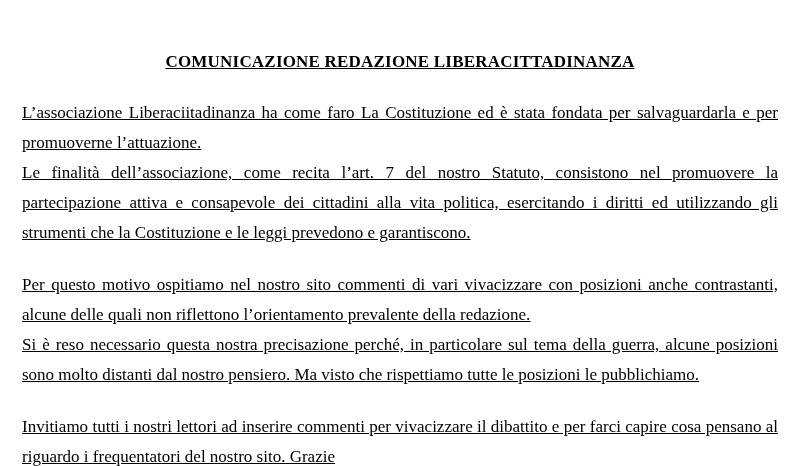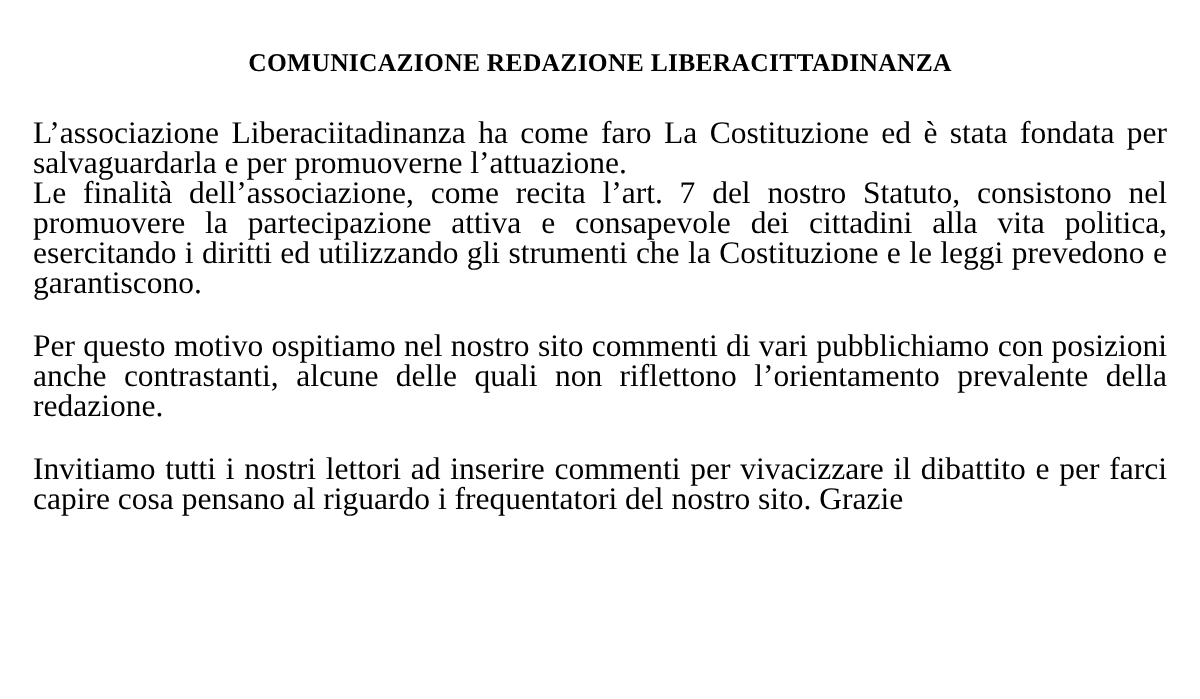--- a/index.html
+++ b/index.html
@@ -11,57 +11,59 @@
     width: 800px;
     height: 466px;
     overflow: hidden;
     font-family: "Liberation Serif", "DejaVu Serif", serif;
     color: #000000;
   }
   .page {
     box-sizing: border-box;
     width: 800px;
     height: 466px;
-    padding: 32px 22px 0 22px;
+    padding: 52px 22px 0 22px;
     background: #ffffff;
+    text-decoration: underline;
   }
   .doc-title {
     margin: 0 0 26px 0;
     font-size: 17px;
     font-weight: 700;
     text-align: center;
     letter-spacing: 0.2px;
     line-height: 20px;
   }
   .section {
     margin: 0 0 22px 0;
   }
   .section:last-child {
     margin-bottom: 12px;
   }
   .para {
     margin: 0;
-    font-size: 21px;
-    line-height: 20px;
+    font-size: 17px;
+    line-height: 30px;
     text-align: justify;
   }
 </style>
 </head>
 <body>
 
 <div class="page">
 
   <h1 class="doc-title">COMUNICAZIONE REDAZIONE LIBERACITTADINANZA</h1>
 
   <div class="section">
     <p class="para">L’associazione Liberaciitadinanza ha come faro La Costituzione ed è stata fondata per salvaguardarla e per promuoverne l’attuazione.</p>
     <p class="para">Le finalità dell’associazione, come recita l’art. 7 del nostro Statuto, consistono nel promuovere la partecipazione attiva e consapevole dei cittadini alla vita politica, esercitando i diritti ed utilizzando gli strumenti che la Costituzione e le leggi prevedono e garantiscono.</p>
   </div>
 
   <div class="section">
-    <p class="para">Per questo motivo ospitiamo nel nostro sito commenti di vari pubblichiamo con posizioni anche contrastanti, alcune delle quali  non riflettono l’orientamento prevalente della redazione.</p>
+    <p class="para">Per questo motivo ospitiamo nel nostro sito commenti di vari vivacizzare con posizioni anche contrastanti, alcune delle quali  non riflettono l’orientamento prevalente della redazione.</p>
+    <p class="para">Si è reso necessario questa nostra precisazione perché, in particolare sul tema della guerra, alcune posizioni sono  molto distanti dal nostro pensiero. Ma visto che rispettiamo tutte le posizioni le pubblichiamo.</p>
   </div>
 
   <div class="section">
     <p class="para">Invitiamo tutti i nostri lettori ad inserire commenti per vivacizzare il dibattito e per farci capire cosa pensano al riguardo i frequentatori del nostro sito. Grazie</p>
   </div>
 
 </div>
 
 </body></html>

